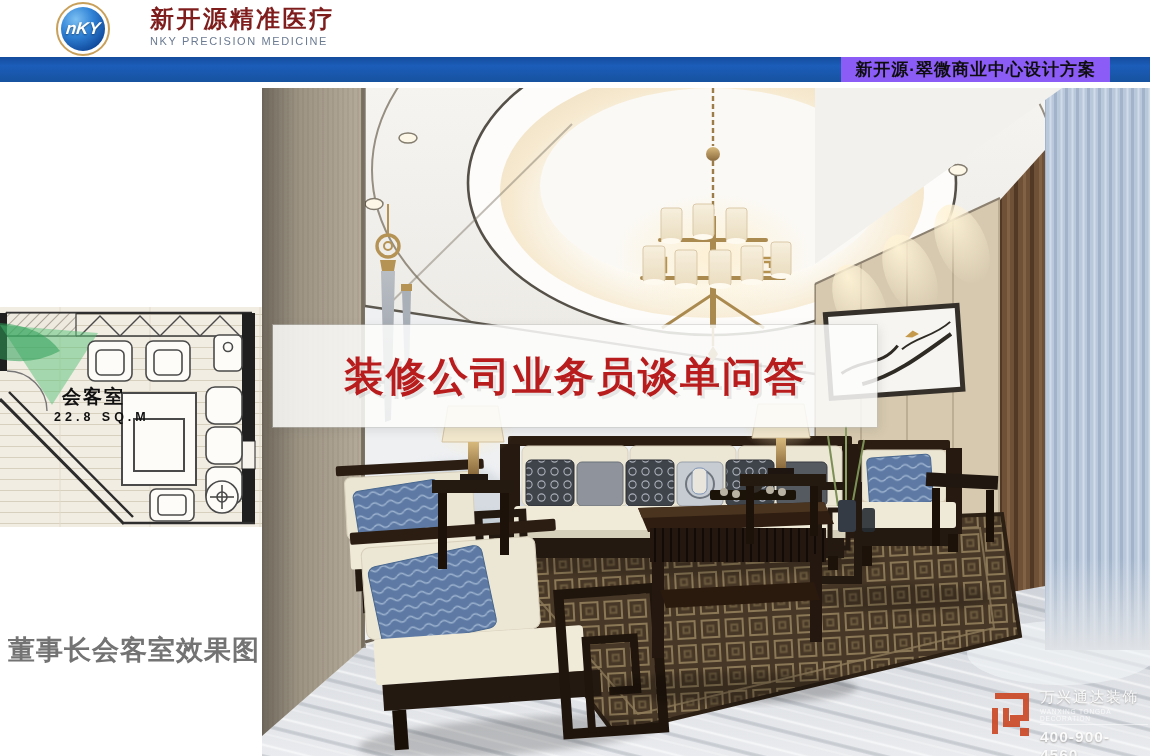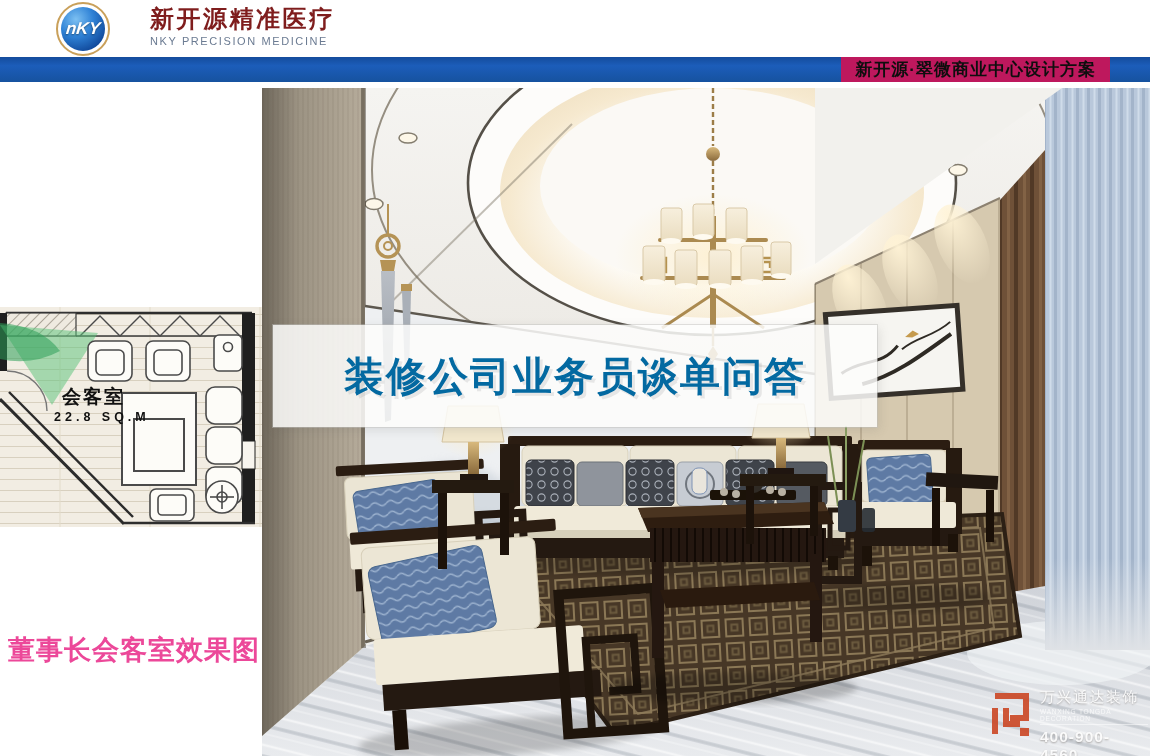--- a/index.html
+++ b/index.html
@@ -14,34 +14,34 @@
       display:flex;align-items:center;justify-content:center;}
   .logo-sphere span{color:#fff;font-weight:bold;font-style:italic;font-size:17px;letter-spacing:0px;
       text-shadow:0 1px 2px rgba(0,0,0,.45);transform:skewX(-6deg);}
   .brand{position:absolute;left:150px;top:6px;}
   .brand-cn{font-size:24px;font-weight:bold;color:#7f1d1d;letter-spacing:2.5px;line-height:26px;}
   .brand-en{font-size:11px;color:#6b7b92;letter-spacing:1.6px;margin-top:3px;}
   
   .band{position:absolute;left:0;top:57px;width:1150px;height:25px;display:flex;}
   .band-blue{background:linear-gradient(#144c9c,#1c5dba 35%,#16529f);}
   .band-left{flex:1;}
-  .band-label{background:#be185d;display:flex;align-items:center;padding:0 14px;
+  .band-label{background:#8b5cf6;display:flex;align-items:center;padding:0 14px;
               font-size:17px;font-weight:bold;color:#0e0e0e;letter-spacing:1px;white-space:nowrap;}
   .band-right{width:40px;}
   
   .plan{position:absolute;left:0;top:293px;width:262px;height:234px;text-decoration:underline;}
   
   .caption{position:absolute;left:8px;top:632px;width:252px;font-size:27px;font-weight:bold;
-           color:#ec4899;letter-spacing:1px;}
+           color:#737373;letter-spacing:1px;}
   
   .render{position:absolute;left:262px;top:88px;width:888px;height:668px;overflow:hidden;background:#efeeea;}
   .overlay-box{position:absolute;left:11px;top:237px;width:604px;height:102px;
       background:rgba(253,253,252,.85);box-shadow:0 0 0 1px rgba(190,190,188,.45), 2px 3px 10px rgba(80,80,80,.15);
       display:flex;align-items:center;justify-content:center;}
-  .overlay-box span{font-size:40px;font-weight:bold;color:#0369a1;letter-spacing:2px;
+  .overlay-box span{font-size:40px;font-weight:bold;color:#b91c1c;letter-spacing:2px;
       text-shadow:3px 3px 0 rgba(140,140,140,.18);white-space:nowrap;}
   
   .wm{position:absolute;left:728px;top:600px;width:158px;display:flex;align-items:flex-start;opacity:.92;}
   .wm-logo{width:44px;height:50px;flex:0 0 44px;}
   .wm-texts{margin-left:6px;color:#fff;}
   .wm-brand{font-size:15px;font-weight:normal;letter-spacing:1.5px;color:rgba(255,255,255,.95);
             text-shadow:0 1px 2px rgba(60,50,40,.4);}
   .wm-tag{font-size:6.5px;letter-spacing:.8px;color:rgba(255,255,255,.8);margin-top:1px;
           border-bottom:1px solid rgba(255,255,255,.55);padding-bottom:2px;}
   .wm-phone{font-size:15.5px;font-weight:bold;letter-spacing:1px;color:rgba(255,255,255,.95);margin-top:3px;

